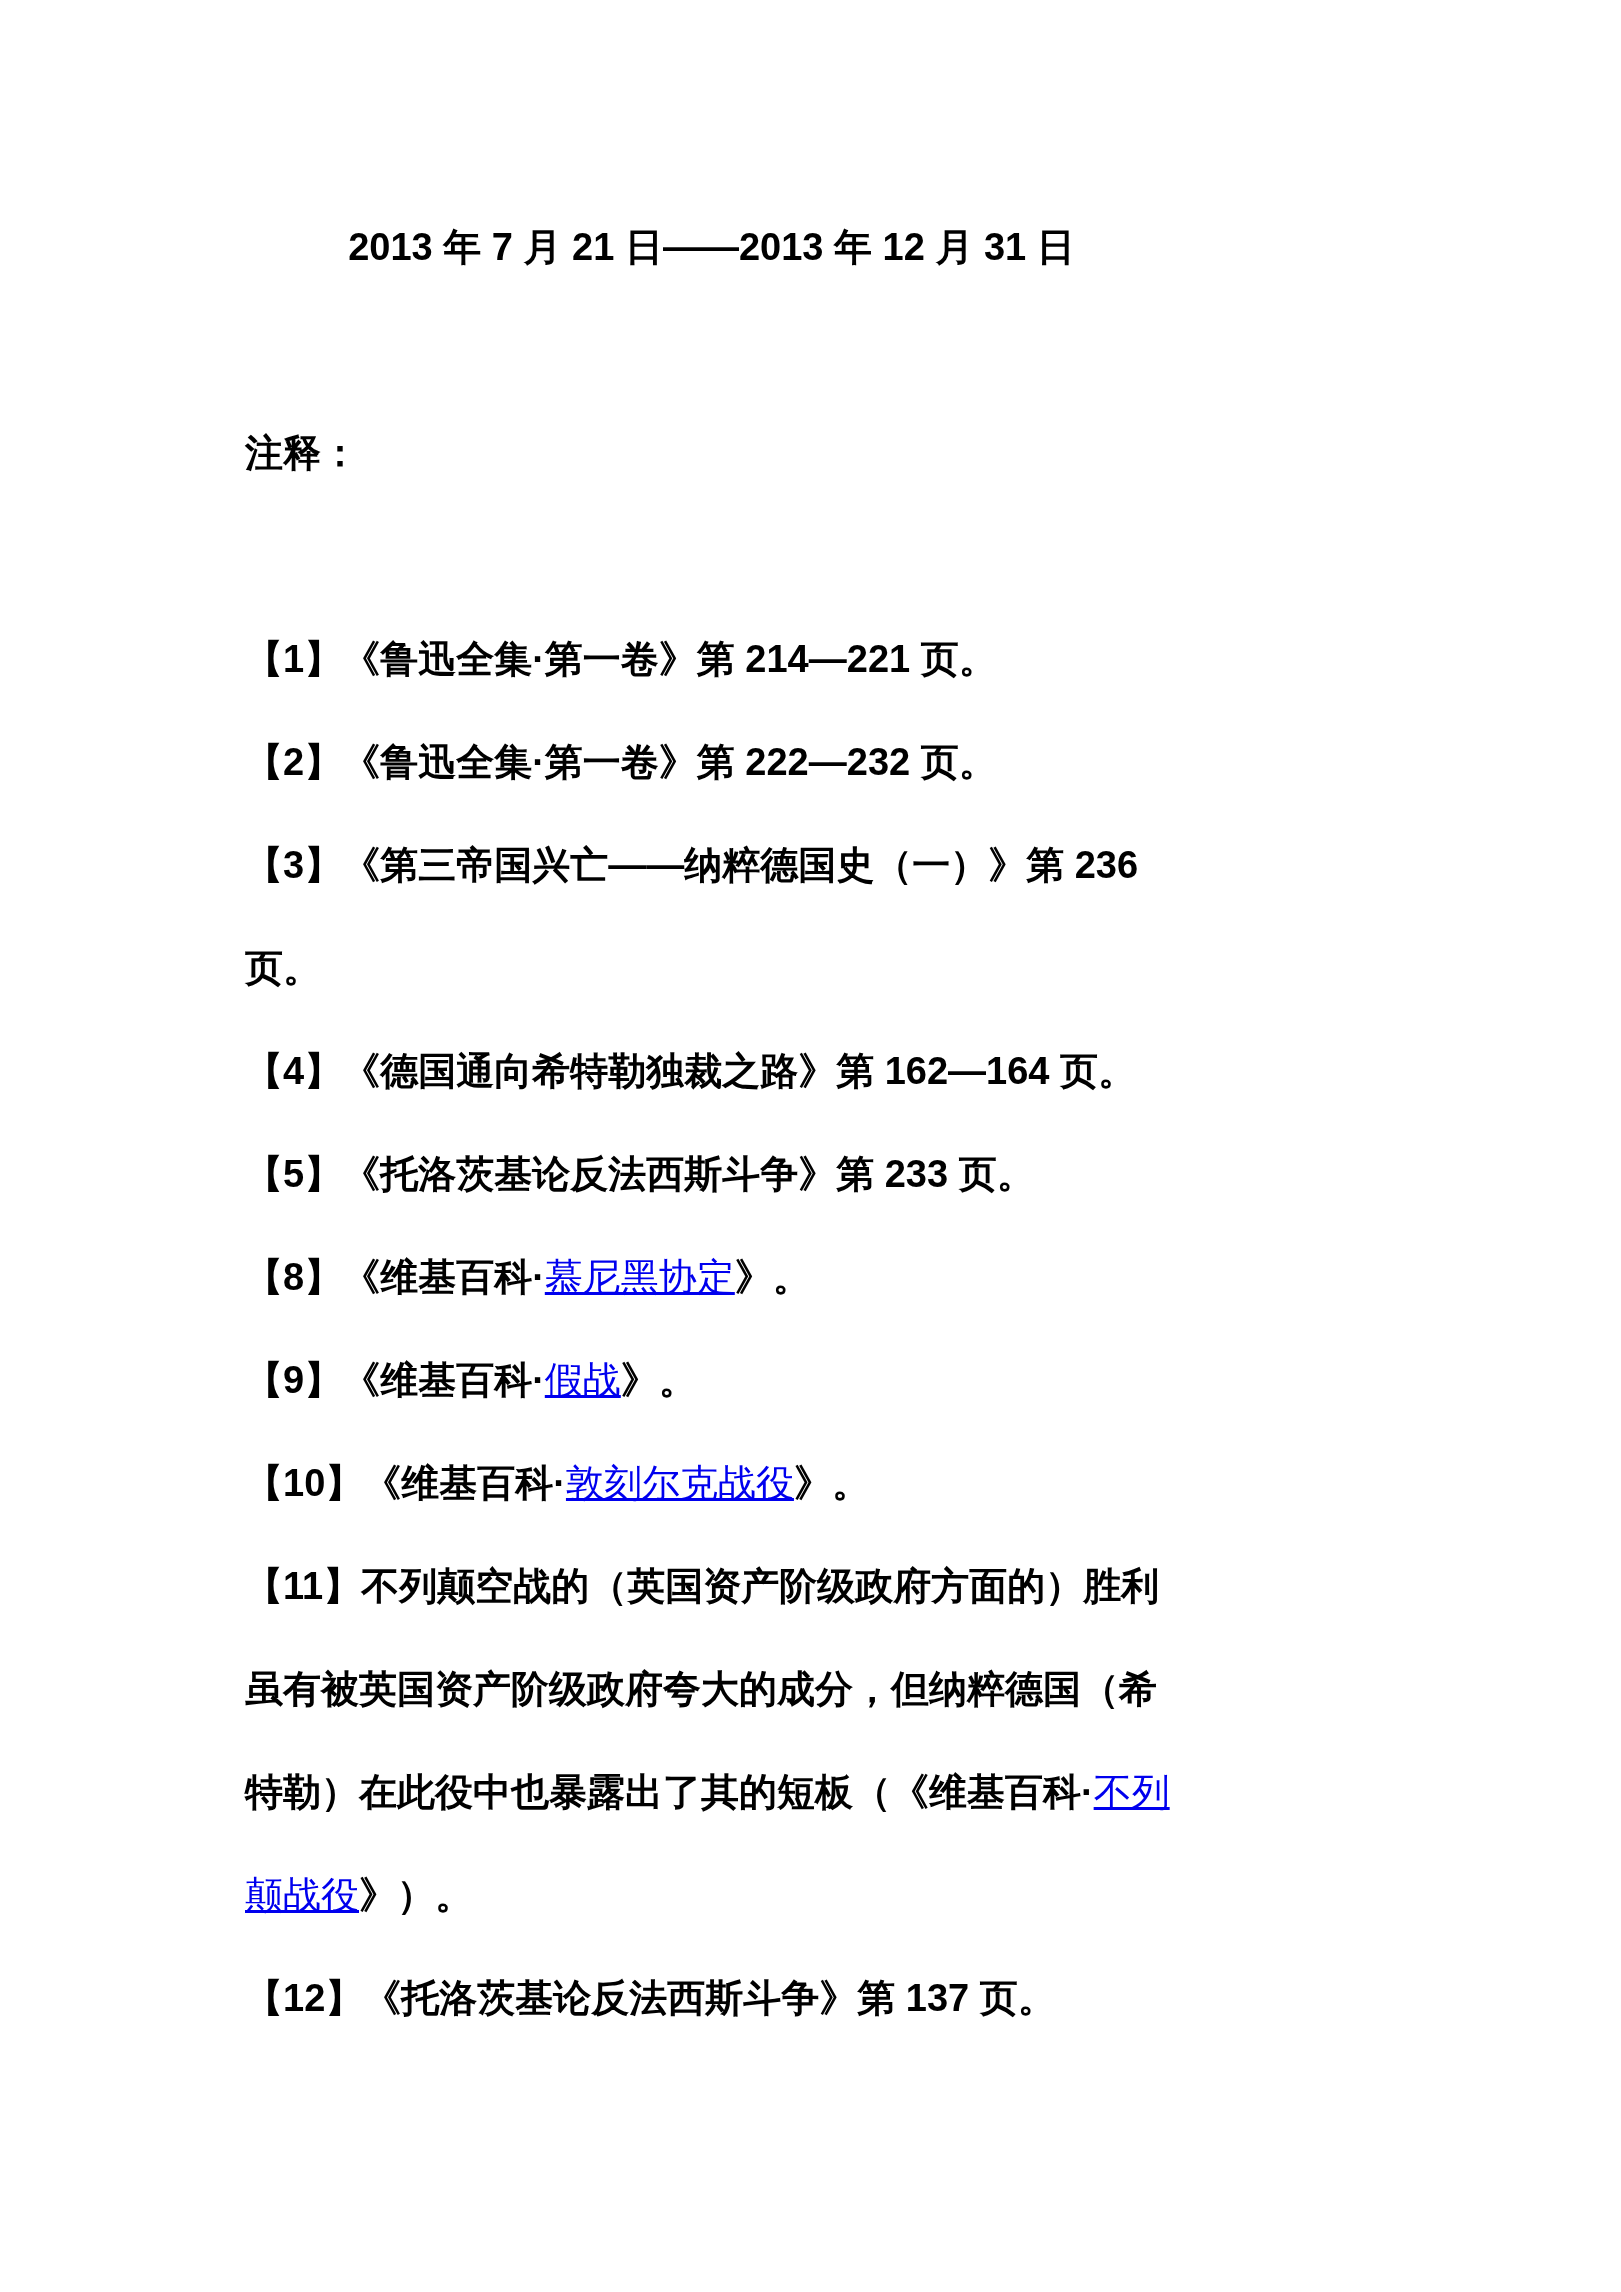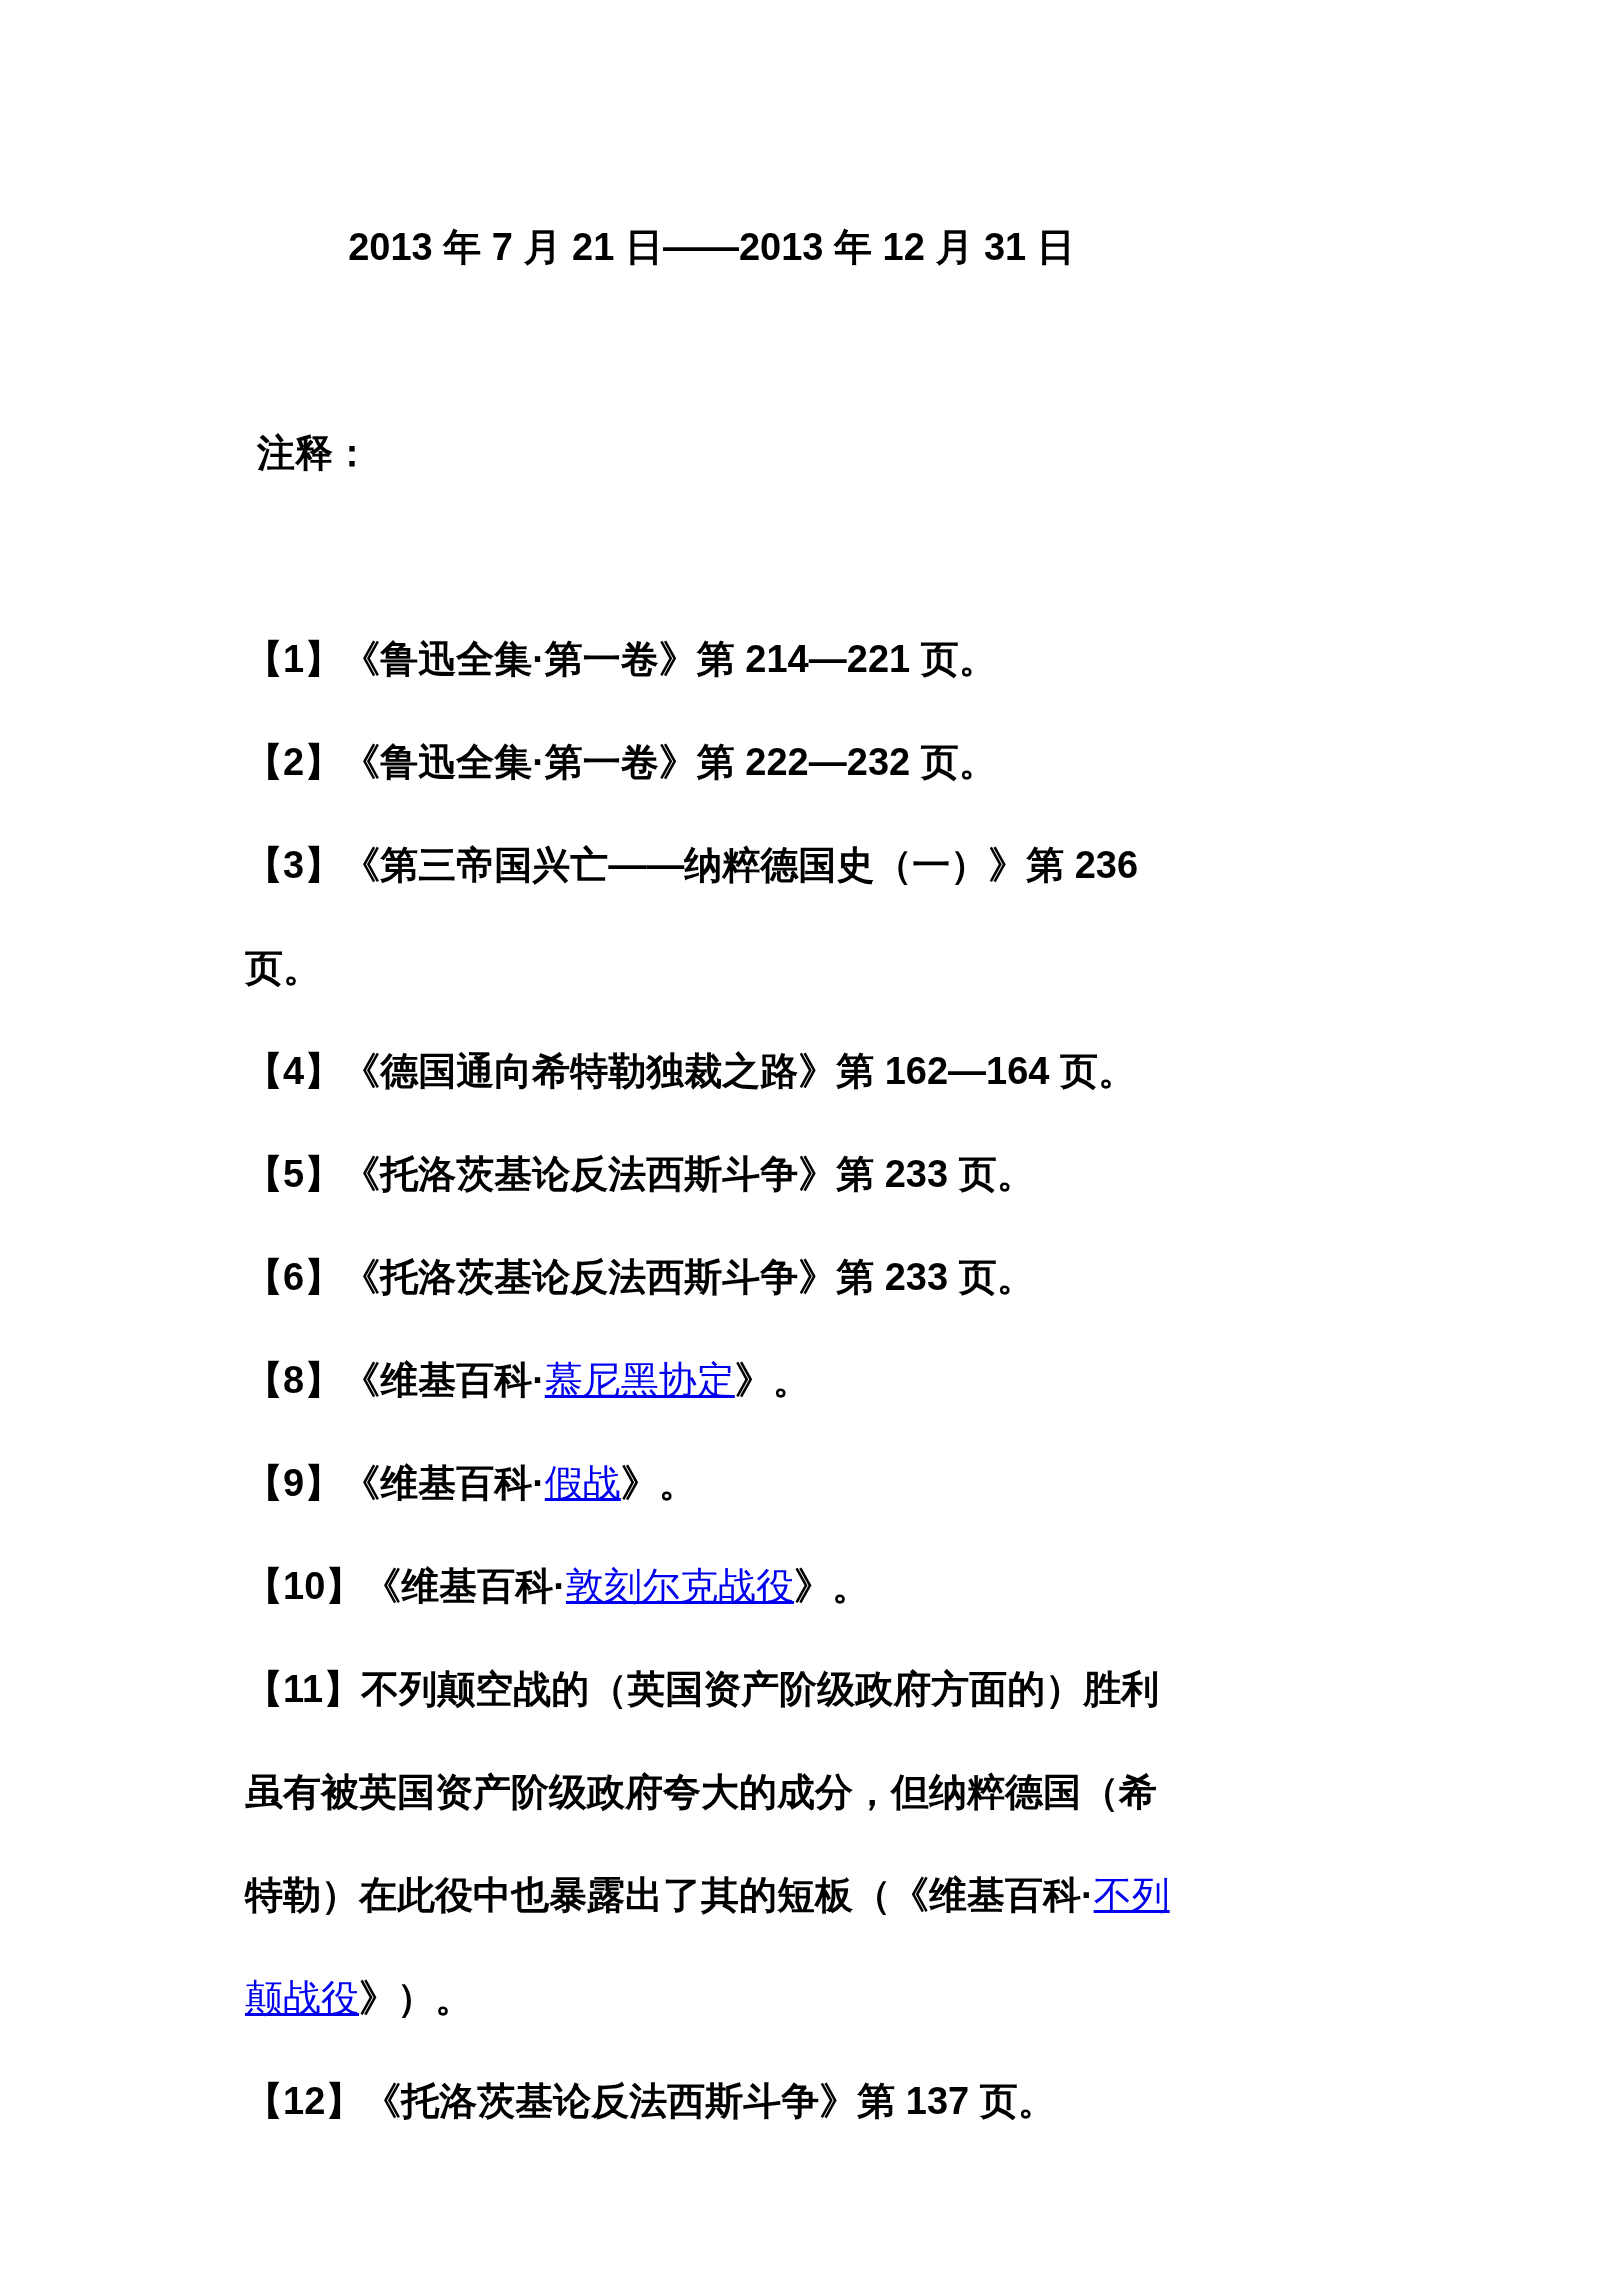--- a/index.html
+++ b/index.html
@@ -26,21 +26,20 @@
     margin: 0;
     font-size: 38px;
     line-height: 103px;
   }
   .date-header {
     text-align: center;
   }
   .section-title {
     margin-top: 103px;
     text-align: left;
-    margin-left: 12px;
   }
   .notes-list .note:first-child {
     margin-top: 103px;
   }
   .note {
     text-align: left;
     word-break: break-all;
   }
   .note a {
     color: var(--link-color, #0000EE);
@@ -72,23 +71,20 @@
     </p>
 
     <p class="note">
       <span>【4】</span><span>《德国通向希特勒独裁之路》第 162—164 页。</span><span></span>
     </p>
 
     <p class="note">
       <span>【5】</span><span>《托洛茨基论反法西斯斗争》第 233 页。</span><span></span>
     </p>
 
-    <p class="note">
-      <span>【6】</span><span>《托洛茨基论反法西斯斗争》第 233 页。</span><span></span>
-    </p>
 
 
     <p class="note">
       <span>【8】</span><span>《维基百科·</span><a>慕尼黑协定</a><span>》。</span>
     </p>
 
     <p class="note">
       <span>【9】</span><span>《维基百科·</span><a>假战</a><span>》。</span>
     </p>
 

